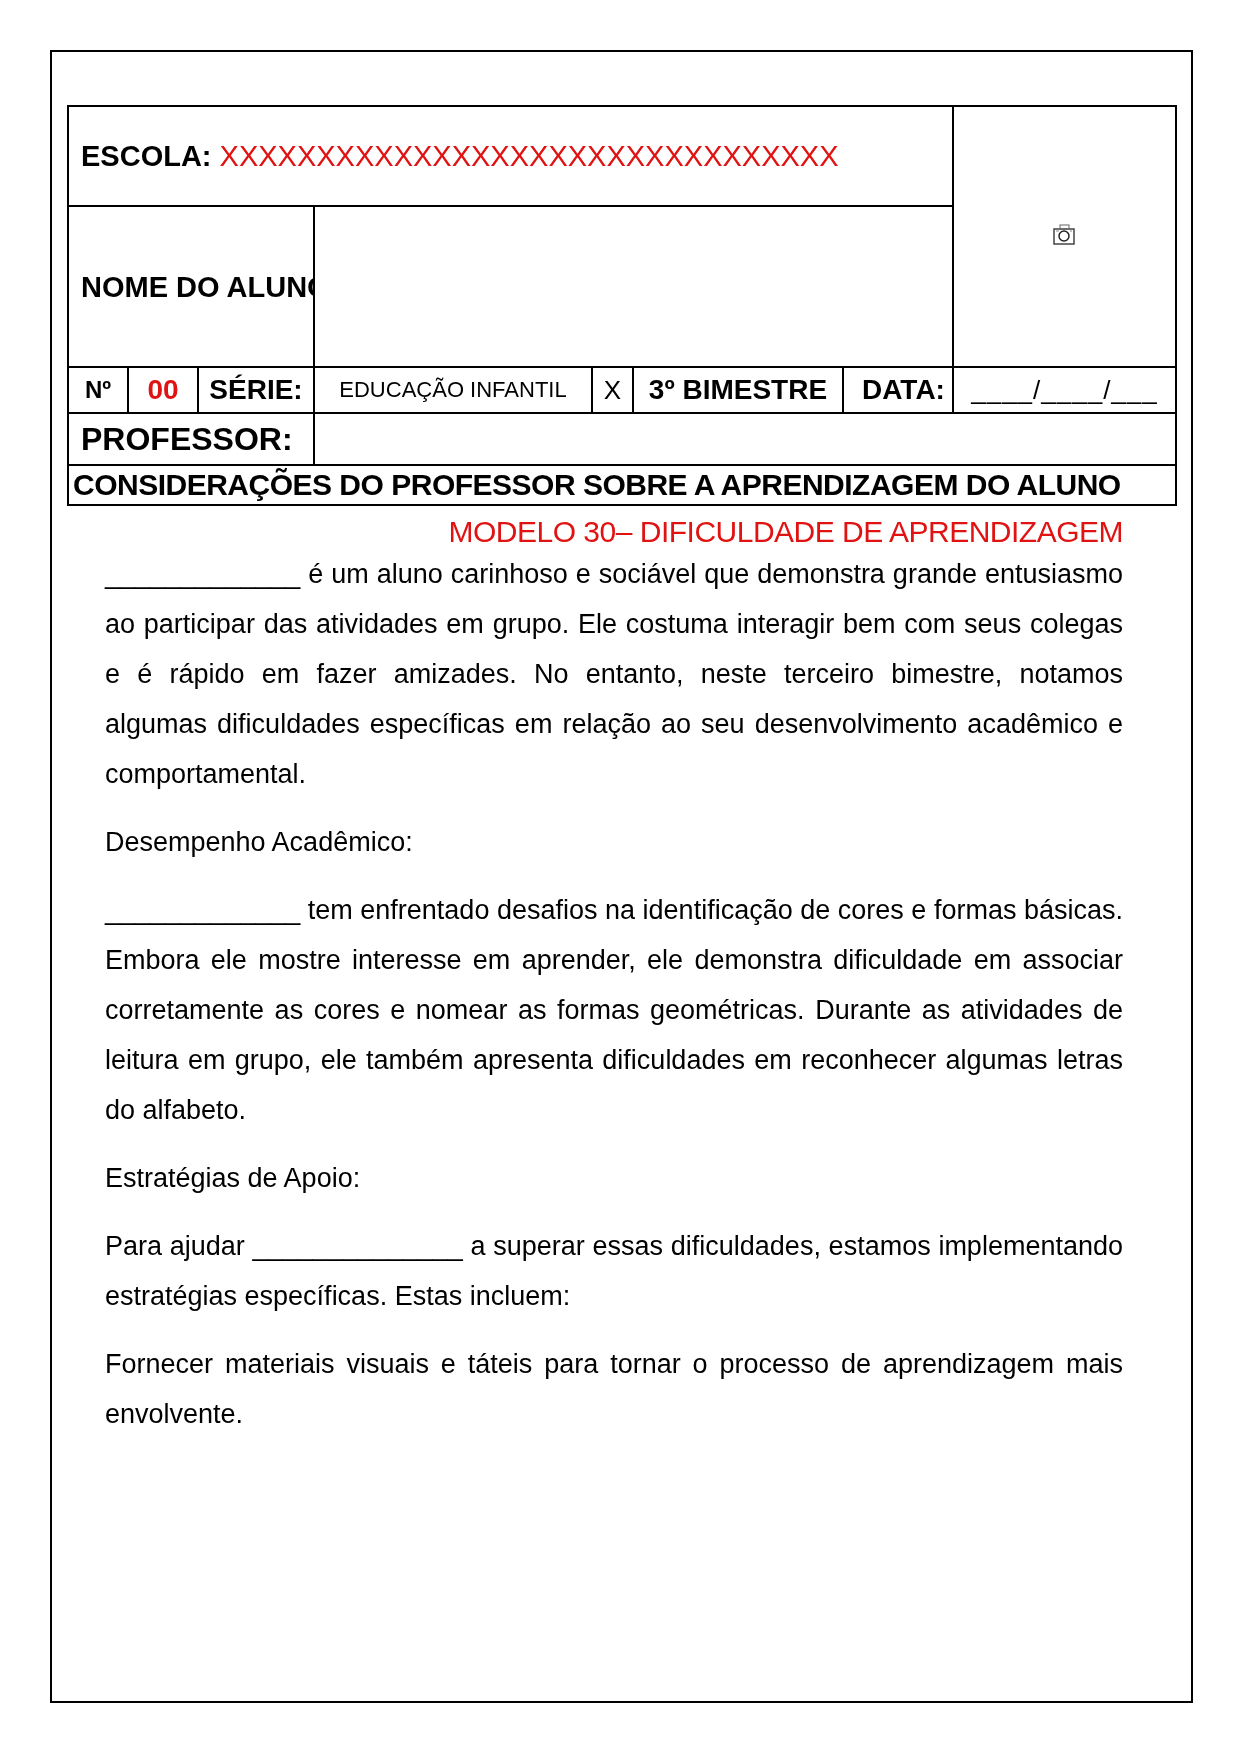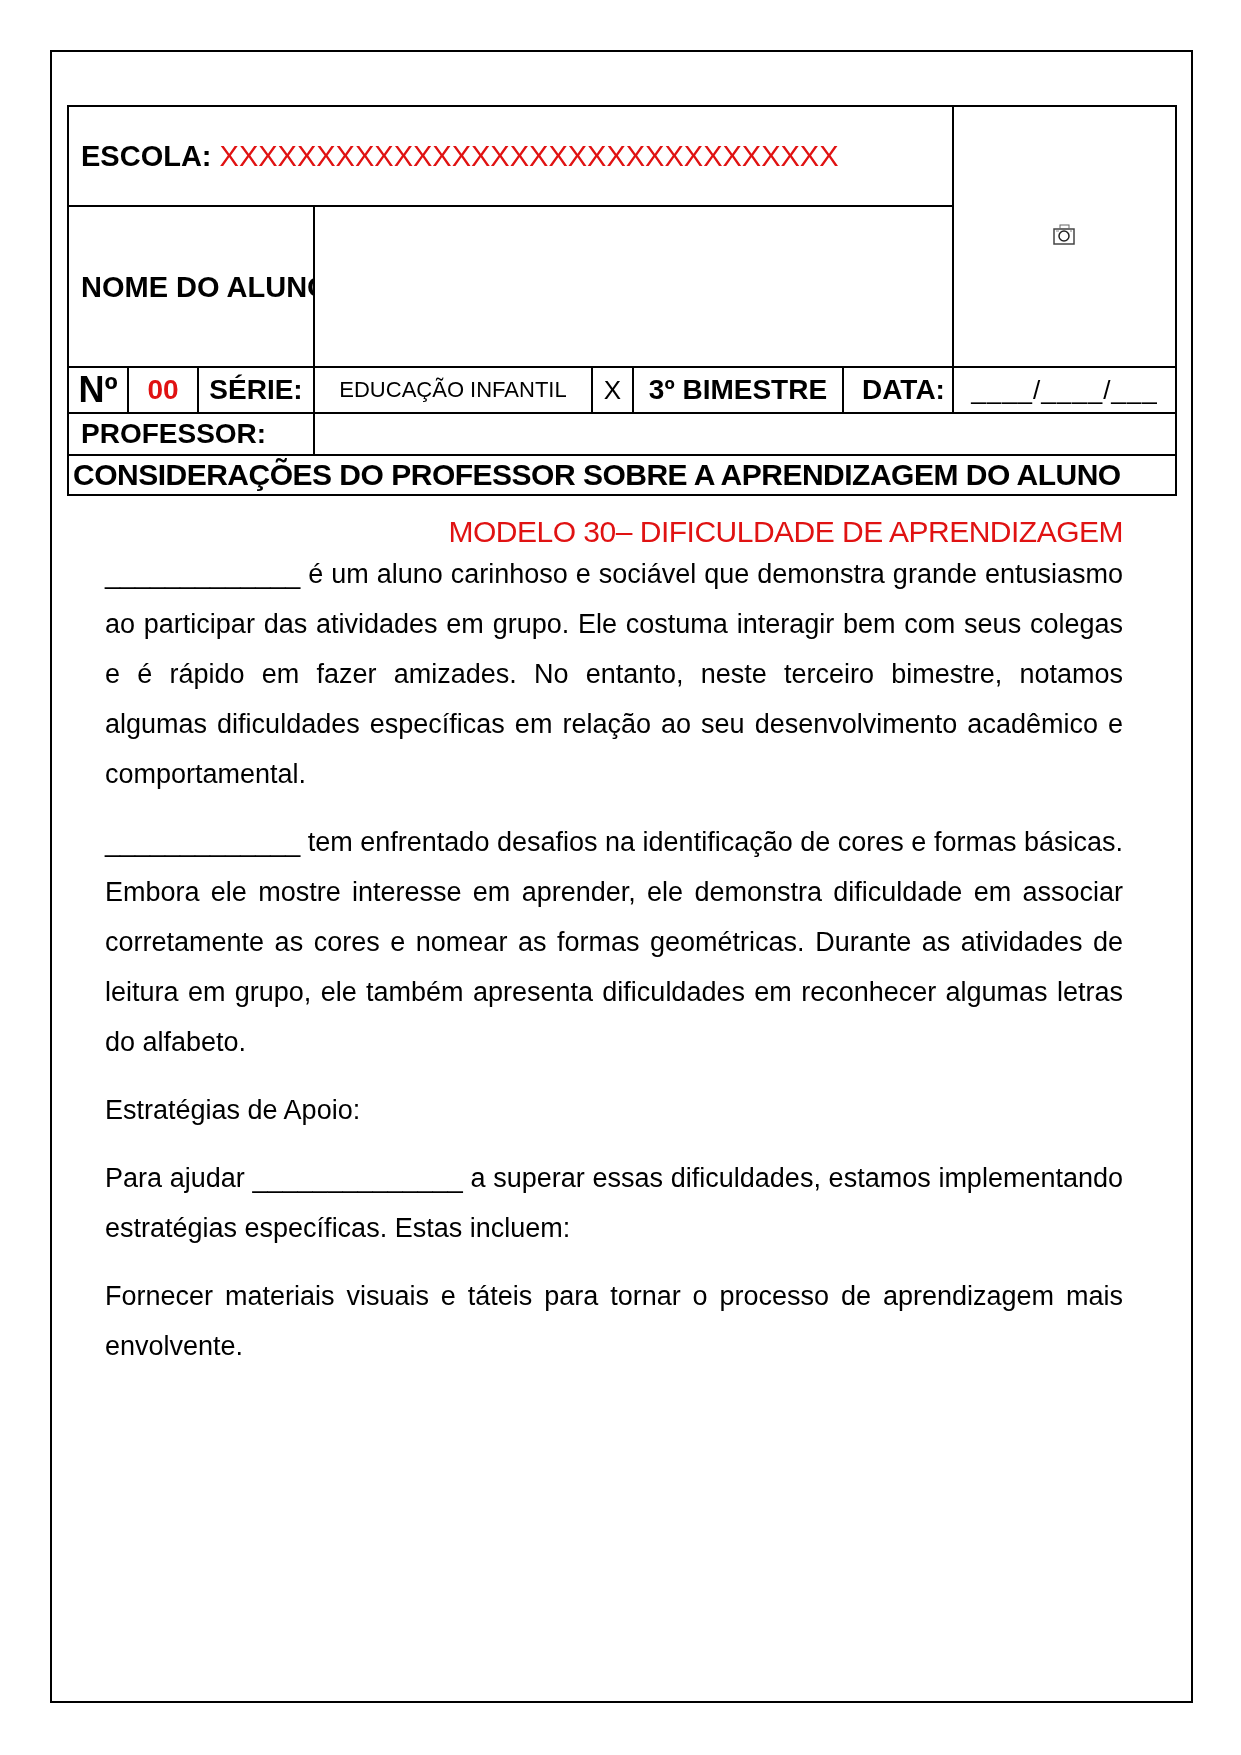--- a/index.html
+++ b/index.html
@@ -23,29 +23,29 @@
     overflow: hidden;
     white-space: nowrap;
   }
 
   .cell-escola { height: 100px; font-size: 29px; font-weight: bold; padding-left: 12px; }
   .cell-escola .red-x { color: #e01212; font-weight: normal; letter-spacing: 0px; }
   .cell-photo { text-align: center; vertical-align: middle; }
   .cell-nome { height: 161px; font-size: 29px; font-weight: bold; padding-left: 12px; white-space: normal; line-height: 34px; }
   .cell-nome .inner { width: 170px; }
   .row-num td { height: 46px; }
-  .cell-num-label { font-size: 36px; font-weight: bold; text-align: center; }
+  .cell-num-label { font-size: 24px; font-weight: bold; text-align: center; }
   .cell-num-value { font-size: 28px; font-weight: bold; text-align: center; color: #e01212; }
   .cell-serie-label { font-size: 28px; font-weight: bold; text-align: center; }
   .cell-serie-value { font-size: 22px; text-align: center; }
   .cell-check { font-size: 26px; text-align: center; }
   .cell-bimestre { font-size: 28px; font-weight: bold; text-align: center; }
   .cell-data-label { font-size: 28px; font-weight: bold; padding-left: 18px; }
   .cell-data-value { font-size: 26px; text-align: center; letter-spacing: 1px; }
-  .cell-professor { height: 42px; font-size: 28px; font-weight: bold; padding-left: 12px; }
+  .cell-professor { height: 52px; font-size: 32px; font-weight: bold; padding-left: 12px; }
   .cell-consideracoes { height: 40px; font-size: 30px; font-weight: bold; padding-left: 4px; letter-spacing: -0.5px; }
 
   .content {
     position: absolute; left: 105px; top: 515px; width: 1018px;
   }
   .modelo {
     color: #e01212; font-size: 30px; line-height: 34px;
     text-align: right; letter-spacing: -0.5px;
   }
   .content p {
@@ -109,17 +109,18 @@
   </tr>
   <tr>
     <td class="cell-consideracoes" colspan="8">CONSIDERAÇÕES DO PROFESSOR SOBRE A APRENDIZAGEM DO ALUNO</td>
   </tr>
 </tbody>
   </table>
 
 <div class="content">
   <div class="modelo">MODELO 30– DIFICULDADE DE APRENDIZAGEM</div>
   <p>_____________ é um aluno carinhoso e sociável que demonstra grande entusiasmo ao participar das atividades em grupo. Ele costuma interagir bem com seus colegas e é rápido em fazer amizades. No entanto, neste terceiro bimestre, notamos algumas dificuldades específicas em relação ao seu desenvolvimento acadêmico e comportamental.</p>
+  <p>Desempenho Acadêmico:</p>
   <p>_____________ tem enfrentado desafios na identificação de cores e formas básicas. Embora ele mostre interesse em aprender, ele demonstra dificuldade em associar corretamente as cores e nomear as formas geométricas. Durante as atividades de leitura em grupo, ele também apresenta dificuldades em reconhecer algumas letras do alfabeto.</p>
   <p>Estratégias de Apoio:</p>
   <p>Para ajudar ______________ a superar essas dificuldades, estamos implementando estratégias específicas. Estas incluem:</p>
   <p>Fornecer materiais visuais e táteis para tornar o processo de aprendizagem mais envolvente.</p>
 </div>
 
 </body></html>

